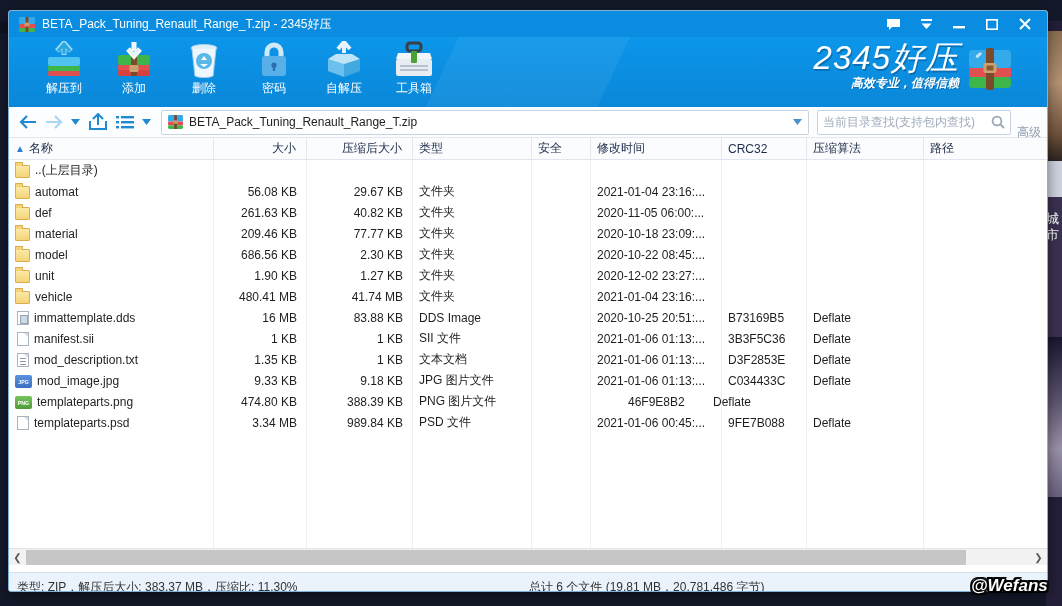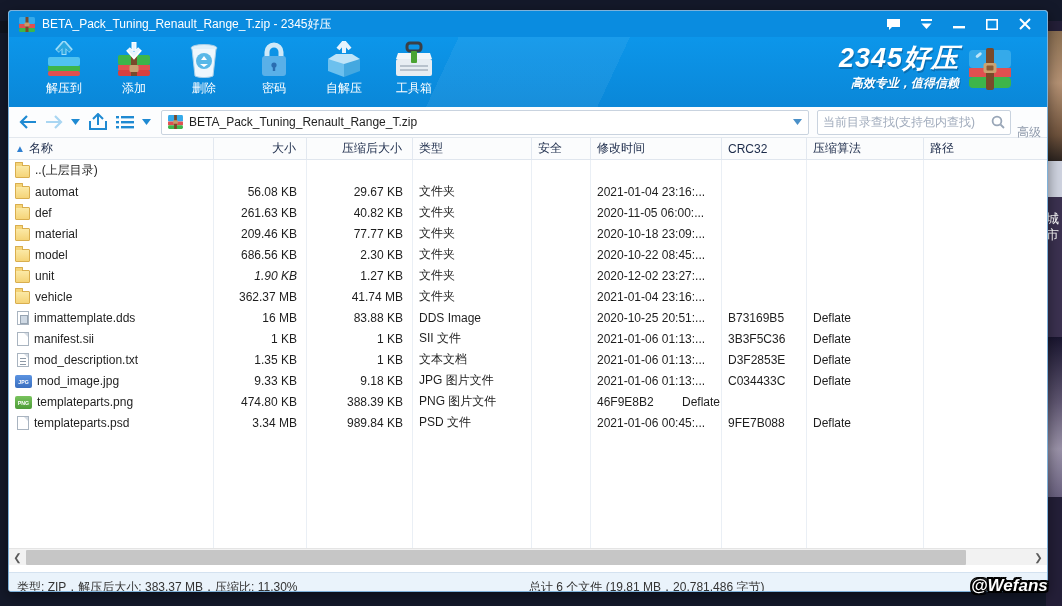--- a/index.html
+++ b/index.html
@@ -42,21 +42,21 @@
 
   .toolbar { position:absolute; left:0; top:26px; width:100%; height:70px;
              background:linear-gradient(180deg,#0c96ea,#0a87d8);
              background-image:linear-gradient(115deg,rgba(255,255,255,0) 42%,rgba(255,255,255,.06) 42%,rgba(255,255,255,.06) 58%,rgba(255,255,255,0) 58%),linear-gradient(180deg,#0c96ea,#0a87d8);
              display:flex; align-items:flex-start; padding:4px 0 0 20px; }
   .tool { width:70px; display:flex; flex-direction:column; align-items:center; gap:2px; }
   .tool svg { width:40px; height:38px; }
   .tool-label { color:#fff; font-size:12px; line-height:14px; }
   .brand { position:absolute; right:34px; top:6px; display:flex; align-items:center; gap:8px; }
   .brand-text { text-align:right; color:#fff; font-style:italic; }
-  .brand-name { font-size:27px; font-weight:bold; letter-spacing:1px; line-height:30px; text-shadow:1px 2px 0 rgba(9,70,120,.45); }
+  .brand-name { font-size:33px; font-weight:normal; letter-spacing:1px; line-height:30px; text-shadow:1px 2px 0 rgba(9,70,120,.45); }
   .brand-slogan { font-size:12px; font-weight:bold; margin-top:2px; text-shadow:1px 1px 0 rgba(9,70,120,.4); }
   .brand svg { width:46px; height:44px; }
 
   
   .navbar { position:absolute; left:0; top:96px; width:100%; height:31px; background:#fcfdfe; border-bottom:1px solid #e3e8ee; display:flex; align-items:center; padding:0 6px; }
   .nav-btn { display:flex; align-items:center; justify-content:center; height:24px; padding:0 4px; }
   .addr { margin-left:6px; width:648px; height:25px; border:1px solid #c9d3df; border-radius:2px; background:#fff; display:flex; align-items:center; padding:0 6px; gap:6px; }
   .addr-ic { width:15px; height:14px; flex:none; }
   .addr-text { font-size:12px; color:#222; flex:1; white-space:nowrap; overflow:hidden; }
   .searchbox { margin-left:8px; width:194px; height:25px; border:1px solid #c9d3df; border-radius:2px; background:#fff; display:flex; align-items:center; padding:0 5px; }
@@ -419,35 +419,35 @@
           <div class="c" style="width: 131px;">2020-10-22 08:45:...</div>
           <div class="c" style="width: 85px;"></div>
           <div class="c" style="width: 117px;"></div>
           <div class="c" style="flex: 1 1 0%;"></div>
         </div>
         <div class="trow">
           <div class="c name-cell" style="width: 205px;">
             <span class="ficon folder"></span>
             <span>unit</span>
           </div>
-          <div class="c r" style="width: 93px; font-style: italic;">1.90 KB</div>
+          <div class="c r" style="width: 93px;">1.90 KB</div>
           <div class="c r" style="width: 106px;">1.27 KB</div>
           <div class="c" style="width: 119px;">文件夹</div>
           <div class="c" style="width: 59px;"></div>
           <div class="c" style="width: 131px;">2020-12-02 23:27:...</div>
           <div class="c" style="width: 85px;"></div>
           <div class="c" style="width: 117px;"></div>
           <div class="c" style="flex: 1 1 0%;"></div>
         </div>
         <div class="trow">
           <div class="c name-cell" style="width: 205px;">
             <span class="ficon folder"></span>
             <span>vehicle</span>
           </div>
-          <div class="c r" style="width: 93px;">362.37 MB</div>
+          <div class="c r" style="width: 93px;">480.41 MB</div>
           <div class="c r" style="width: 106px;">41.74 MB</div>
           <div class="c" style="width: 119px;">文件夹</div>
           <div class="c" style="width: 59px;"></div>
           <div class="c" style="width: 131px;">2021-01-04 23:16:...</div>
           <div class="c" style="width: 85px;"></div>
           <div class="c" style="width: 117px;"></div>
           <div class="c" style="flex: 1 1 0%;"></div>
         </div>
         <div class="trow">
           <div class="c name-cell" style="width: 205px;">
@@ -507,21 +507,21 @@
         </div>
         <div class="trow">
           <div class="c name-cell" style="width: 205px;">
             <span class="ficon png"></span>
             <span>templateparts.png</span>
           </div>
           <div class="c r" style="width: 93px;">474.80 KB</div>
           <div class="c r" style="width: 106px;">388.39 KB</div>
           <div class="c" style="width: 119px;">PNG 图片文件</div>
           <div class="c" style="width: 59px;"></div>
-          <div class="c" style="width: 85px;">46F9E8B2</div>
+          <div class="c" style="width: 85px; margin-left: 31px;">46F9E8B2</div>
           <div class="c" style="width: 117px;">Deflate</div>
           <div class="c" style="flex: 1 1 0%;"></div>
         </div>
         <div class="trow">
           <div class="c name-cell" style="width: 205px;">
             <span class="ficon file"></span>
             <span>templateparts.psd</span>
           </div>
           <div class="c r" style="width: 93px;">3.34 MB</div>
           <div class="c r" style="width: 106px;">989.84 KB</div>

